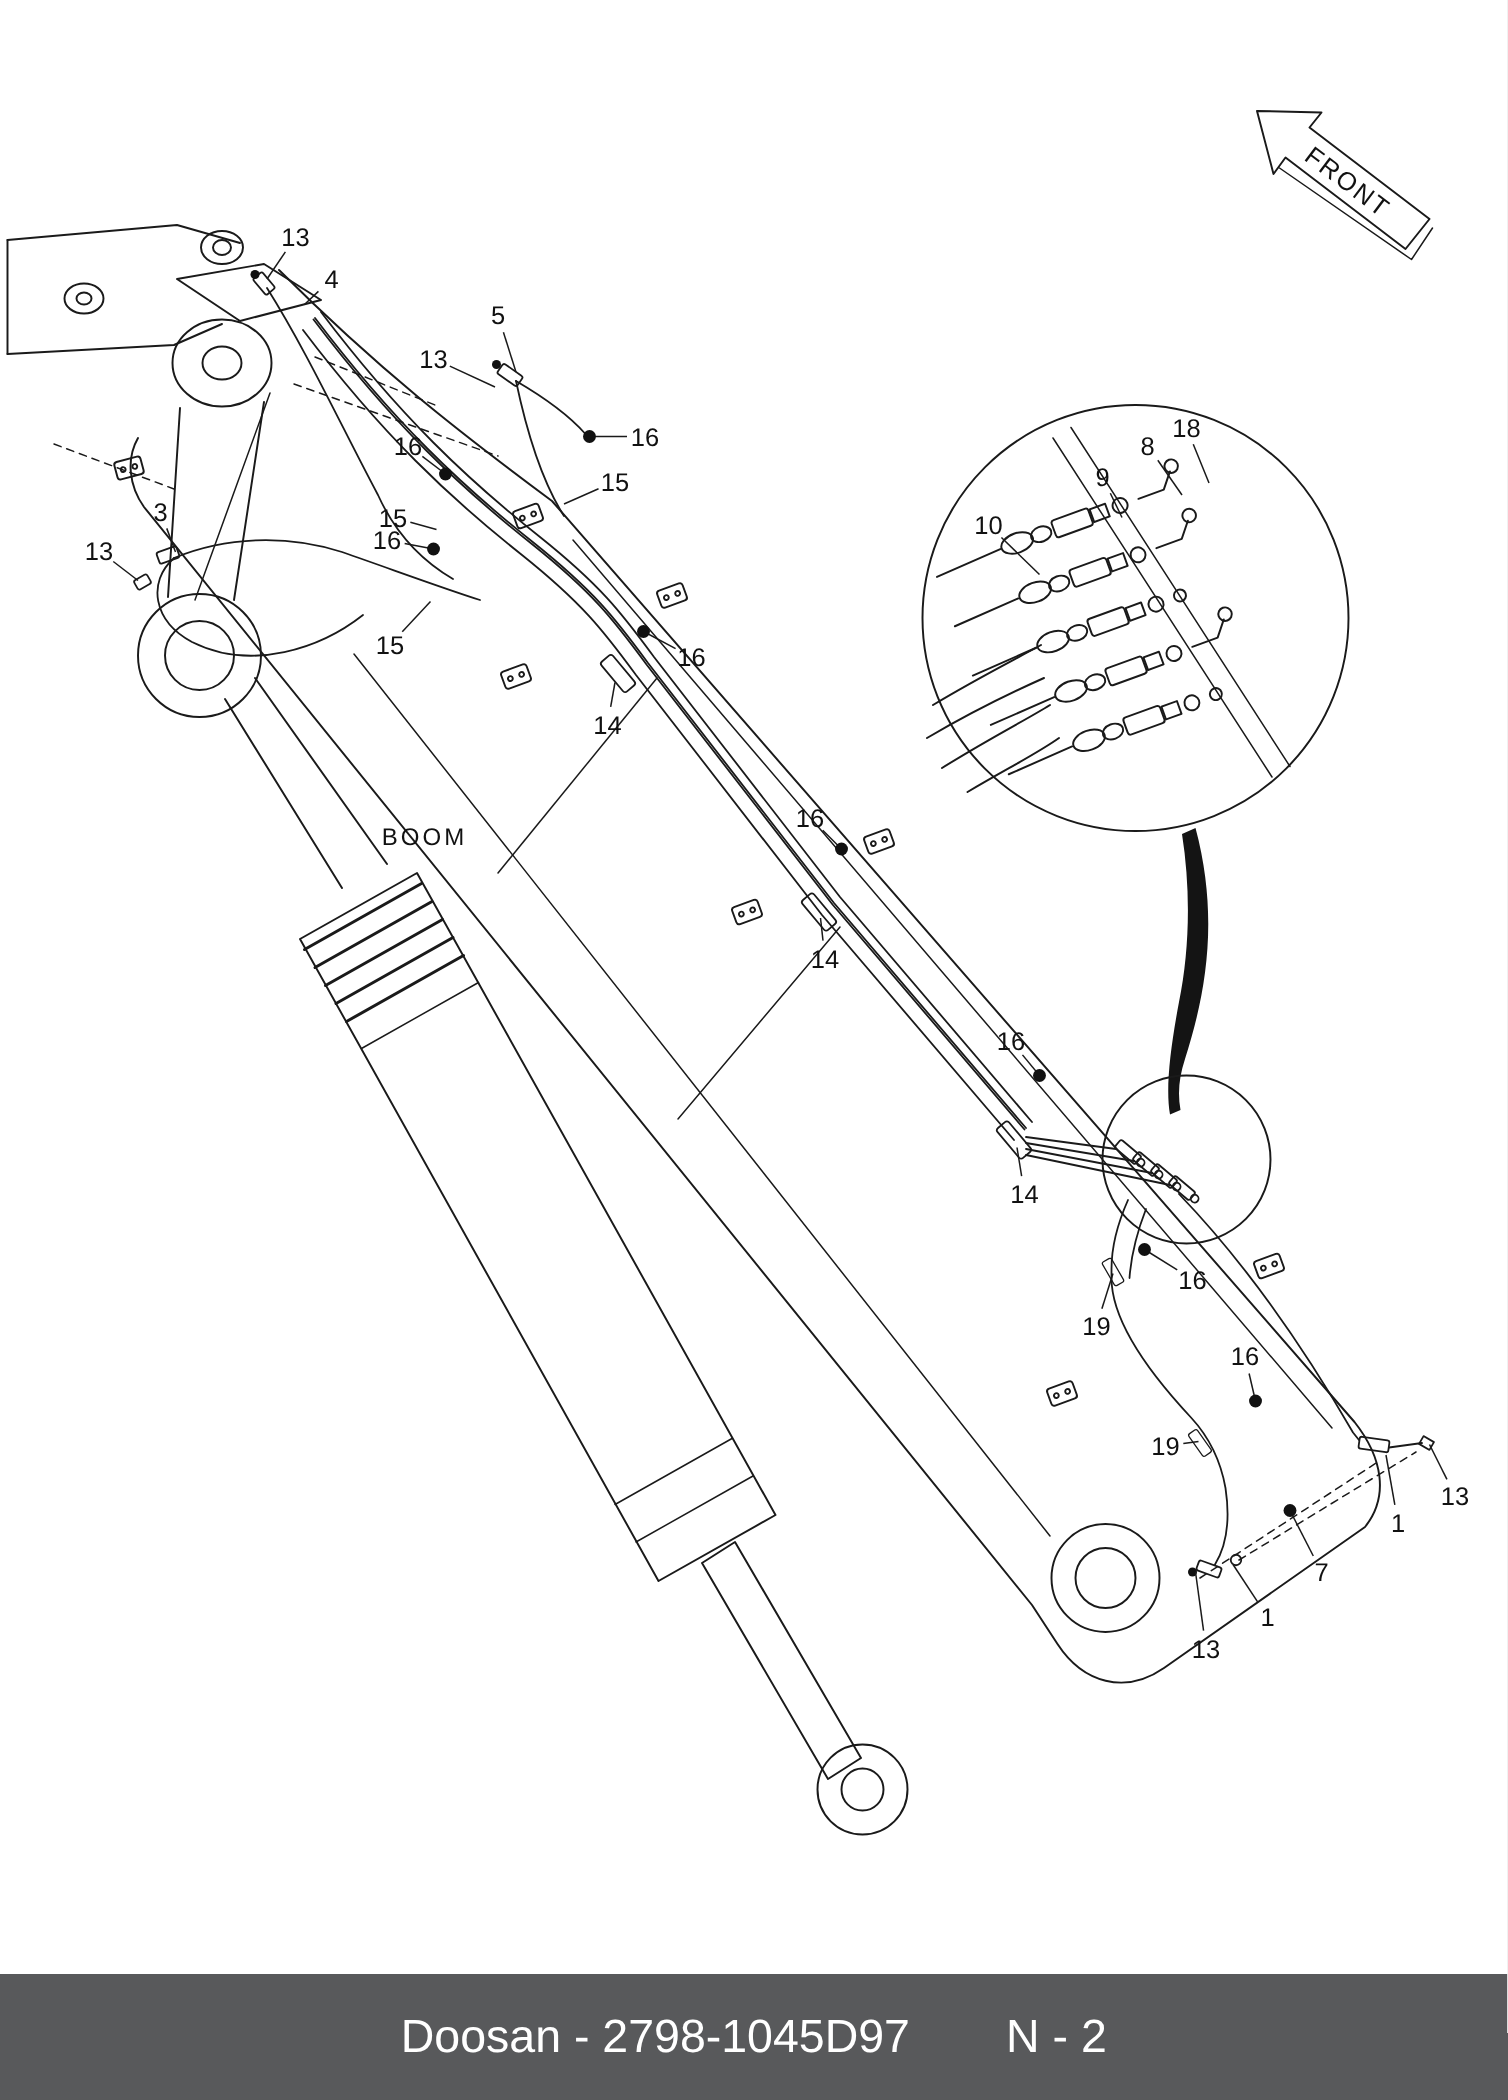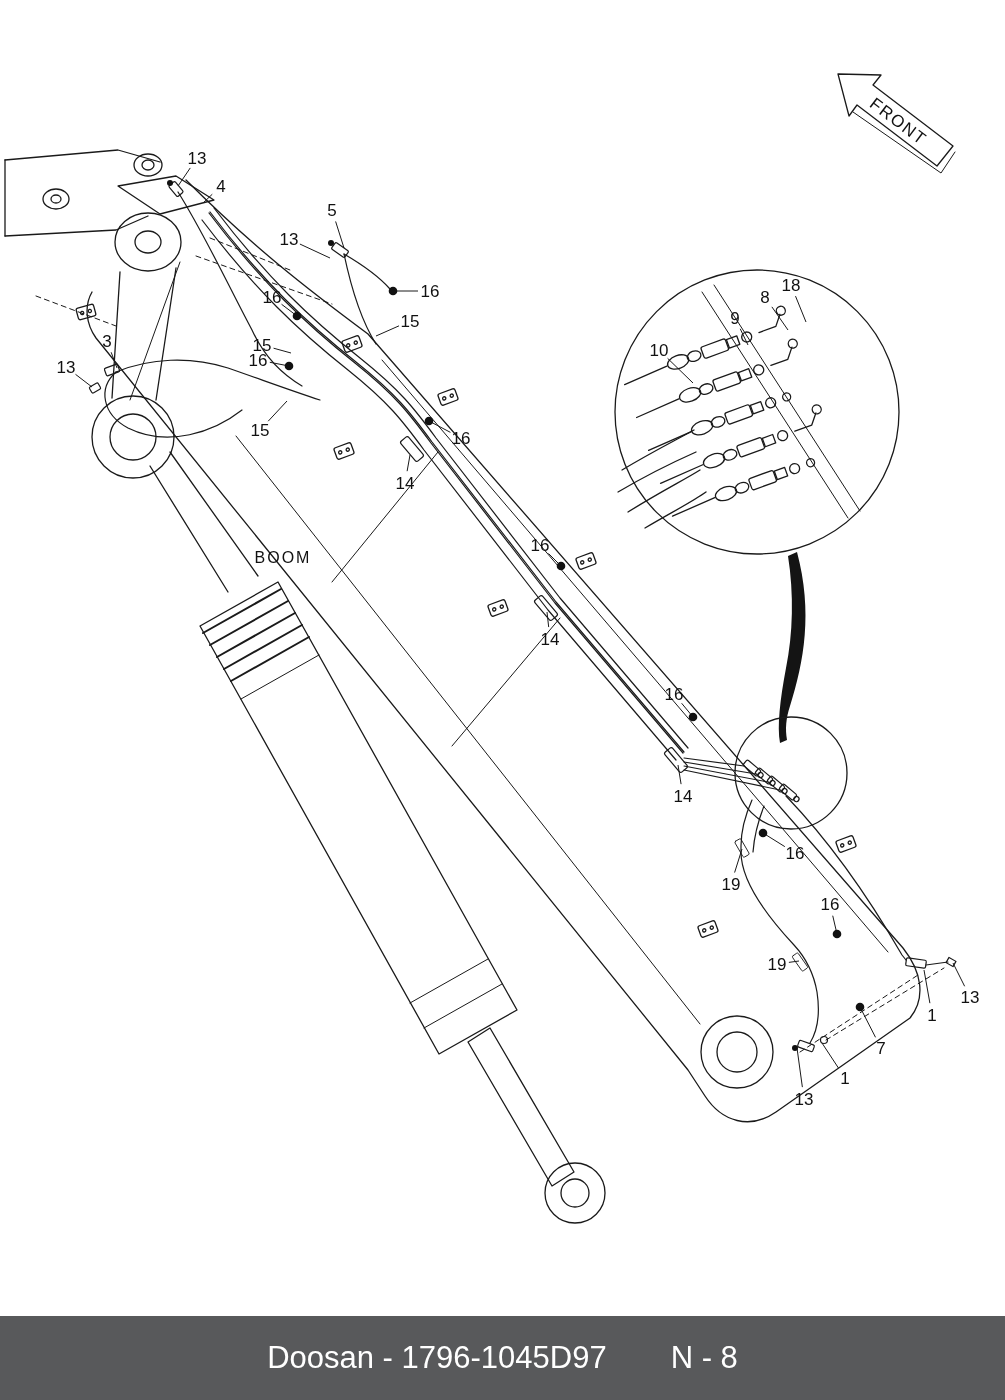--- a/index.html
+++ b/index.html
@@ -304,16 +304,16 @@
       <line x1="875.5294895623321" y1="1037.319479621696" x2="860" y2="1007" stroke="#1a1a1a" stroke-width="1"></line>
       <circle cx="860" cy="1007" r="4.3" fill="#111"></circle>
       <text x="881" y="1054" text-anchor="middle" class="callout">7</text>
       <line x1="838.40986536007" y1="1067.9715342435848" x2="822" y2="1043" stroke="#1a1a1a" stroke-width="1"></line>
       <text x="845" y="1084" text-anchor="middle" class="callout">1</text>
       <line x1="802.3682397512398" y1="1087.111461044747" x2="797" y2="1048" stroke="#1a1a1a" stroke-width="1"></line>
       <text x="804" y="1105" text-anchor="middle" class="callout">13</text>
     </svg>
 
   <div class="footer">
-    <span>Doosan - 1796-1045D97</span>
-    <span>N - 8</span>
+    <span>Doosan - 2798-1045D97</span>
+    <span>N - 2</span>
   </div>
 </div>
 
 </body></html>

